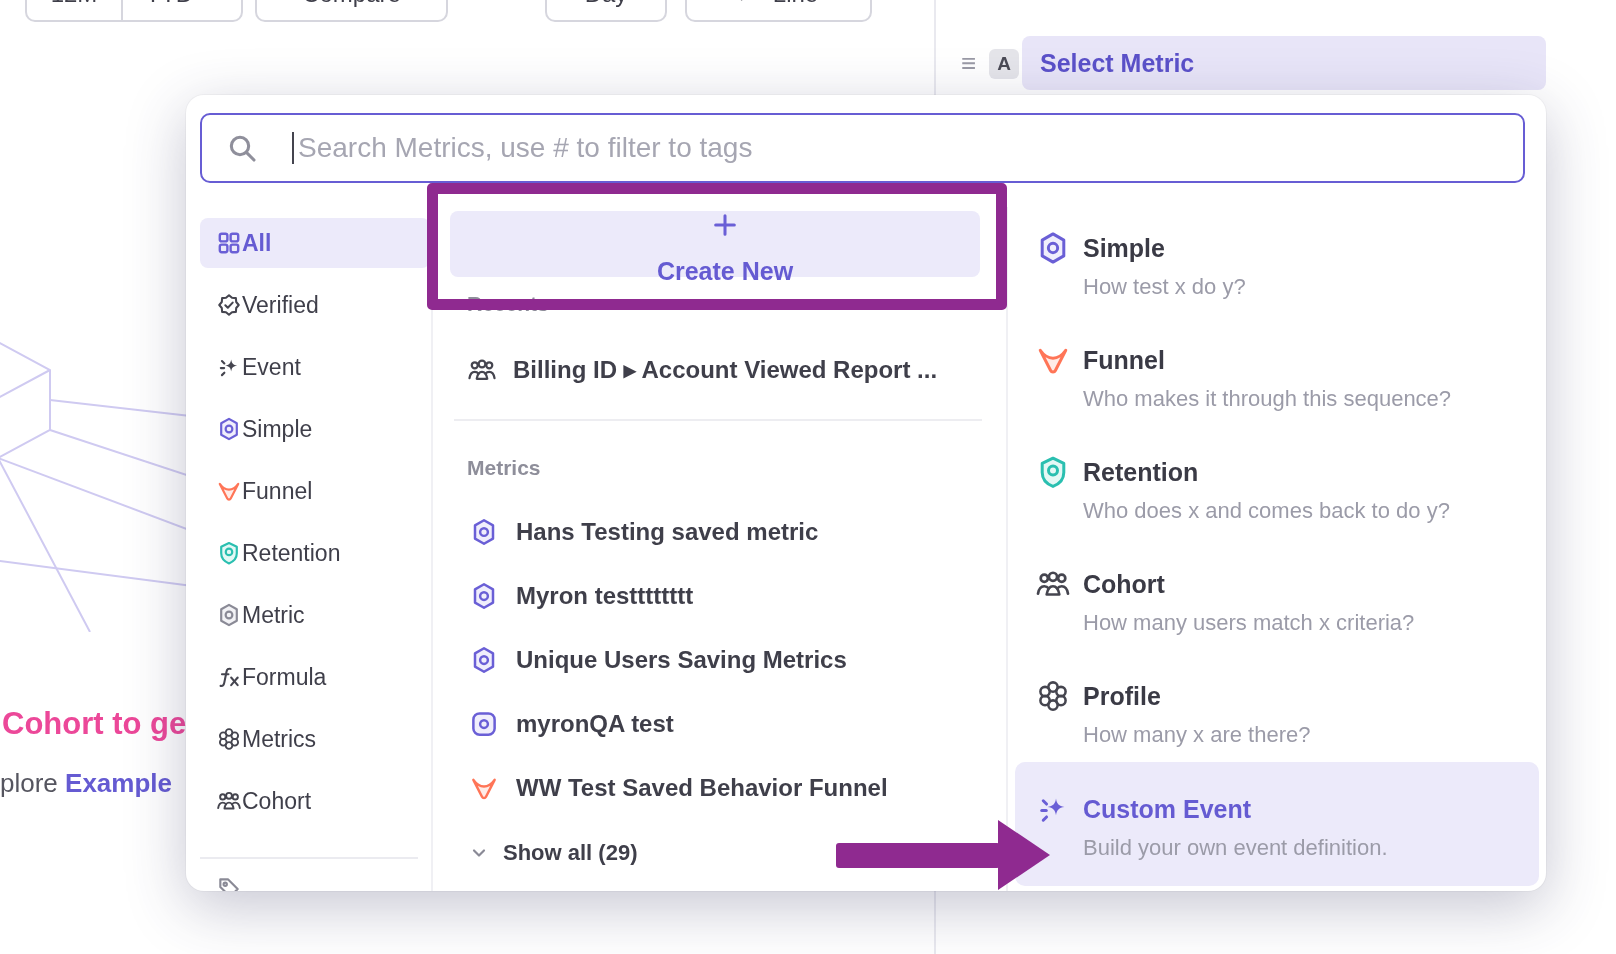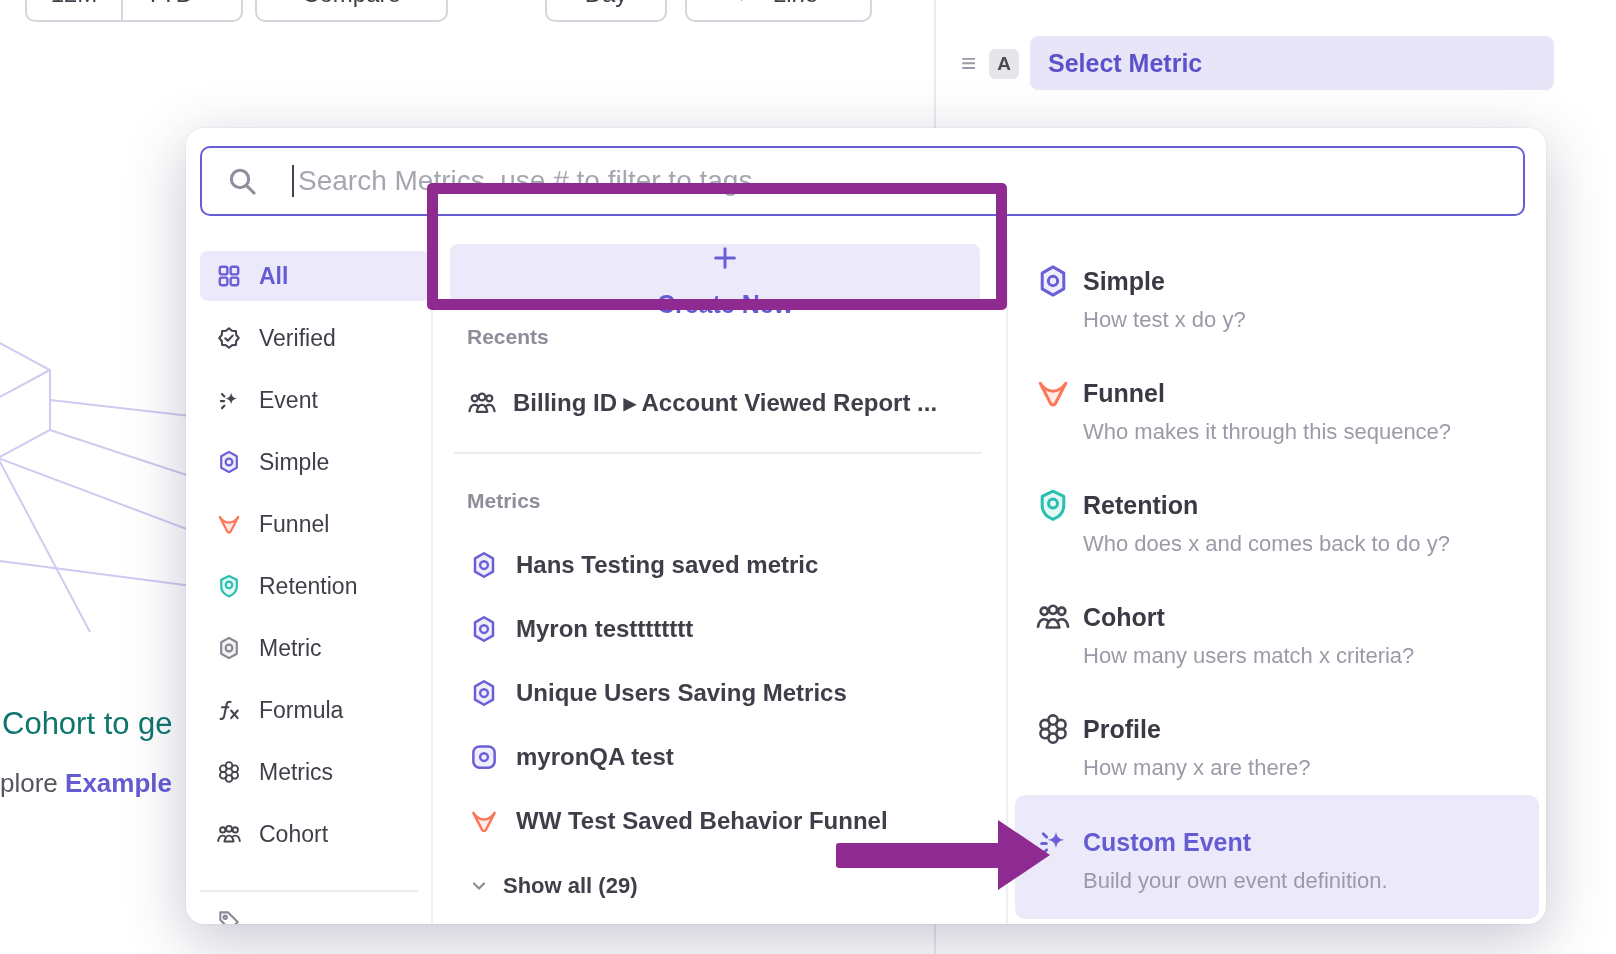--- a/index.html
+++ b/index.html
@@ -27,47 +27,47 @@
   .tb .ic-20{width:22px;height:22px;}
 
   .v-divider{position:absolute;left:934px;top:0;width:2px;height:954px;background:#e9e9ef;}
 
   
   .drag-handle{position:absolute;left:961px;top:48px;font-size:26px;color:#9a9aa6;line-height:30px;}
   .row-badge{position:absolute;left:989px;top:49px;width:30px;height:30px;background:#e5e5ea;
      border-radius:6px;color:#4a4a55;font-weight:700;font-size:19px;display:flex;align-items:center;justify-content:center;}
   .select-pill{position:absolute;left:1022px;top:36px;width:524px;height:54px;background:#e8e5f8;
      border-radius:8px;display:flex;align-items:center;padding-left:18px;box-sizing:border-box;
-     color:#5b51c9;font-size:25px;font-weight:600;margin-left:8px;}
+     color:#5b51c9;font-size:25px;font-weight:600;}
 
   
   .wireframe{position:absolute;left:-62px;top:322px;width:270px;height:310px;}
-  .bg-line1{position:absolute;left:2px;top:706px;font-size:31px;font-weight:400;color:#0f766e;white-space:nowrap;}
+  .bg-line1{position:absolute;left:2px;top:706px;font-size:31px;font-weight:700;color:#ec4899;white-space:nowrap;}
   .bg-line2{position:absolute;left:0px;top:768px;font-size:26px;color:#55555f;white-space:nowrap;}
   .bg-line2 .lnk{color:#655bd2;font-weight:600;}
 
   
   .modal{position:absolute;left:186px;top:95px;width:1360px;height:796px;background:#fff;
      border-radius:18px;box-shadow:0 16px 60px rgba(50,50,93,.28),0 0 0 1px rgba(0,0,0,.03);
-     overflow:hidden;z-index:10;margin-top:33px;}
+     overflow:hidden;z-index:10;}
   .search-wrap{position:absolute;left:14px;top:18px;width:1325px;height:70px;}
   .search-input{width:100%;height:100%;box-sizing:border-box;border:2.5px solid #675dd4;border-radius:10px;
      padding:0 20px 0 96px;font-size:28px;color:#3f3f4a;outline:none;background:#fff;
      font-family:"Liberation Sans",sans-serif;}
   .search-input::placeholder{color:#a6a6b2;}
   .search-icon{position:absolute;left:26px;top:19px;width:32px;height:32px;}
   .caret{position:absolute;left:92px;top:19px;width:2px;height:32px;background:#44444e;}
 
   .col-div{position:absolute;top:112px;bottom:0;width:2px;background:#f0f0f4;}
   .col-div.a{left:245px;}
   .col-div.b{left:820px;}
 
   
   .side-item{position:absolute;left:14px;width:230px;height:50px;border-radius:8px;display:flex;
-     align-items:center;gap:17px;padding-left:16px;box-sizing:border-box;font-size:23px;font-weight:500;
+     align-items:center;padding-left:16px;box-sizing:border-box;font-size:23px;font-weight:500;
      color:#3f3f4a;cursor:pointer;}
   .side-item.active{background:#eceafa;color:#655bd2;font-weight:600;}
   .side-div{position:absolute;left:14px;top:762px;width:218px;height:2px;background:#ebebf0;}
   .side-partial{position:absolute;left:30px;top:780px;width:26px;height:26px;}
 
   
   .create-btn{position:absolute;left:264px;top:116px;width:530px;height:66px;background:#eceafa;
      border-radius:8px;display:flex;align-items:center;gap:18px;padding-left:20px;box-sizing:border-box;
      color:#655bd2;font-size:25px;font-weight:600;cursor:pointer;flex-direction:column;}
   .create-btn .ic-28{width:28px;height:28px;flex:0 0 28px;}

